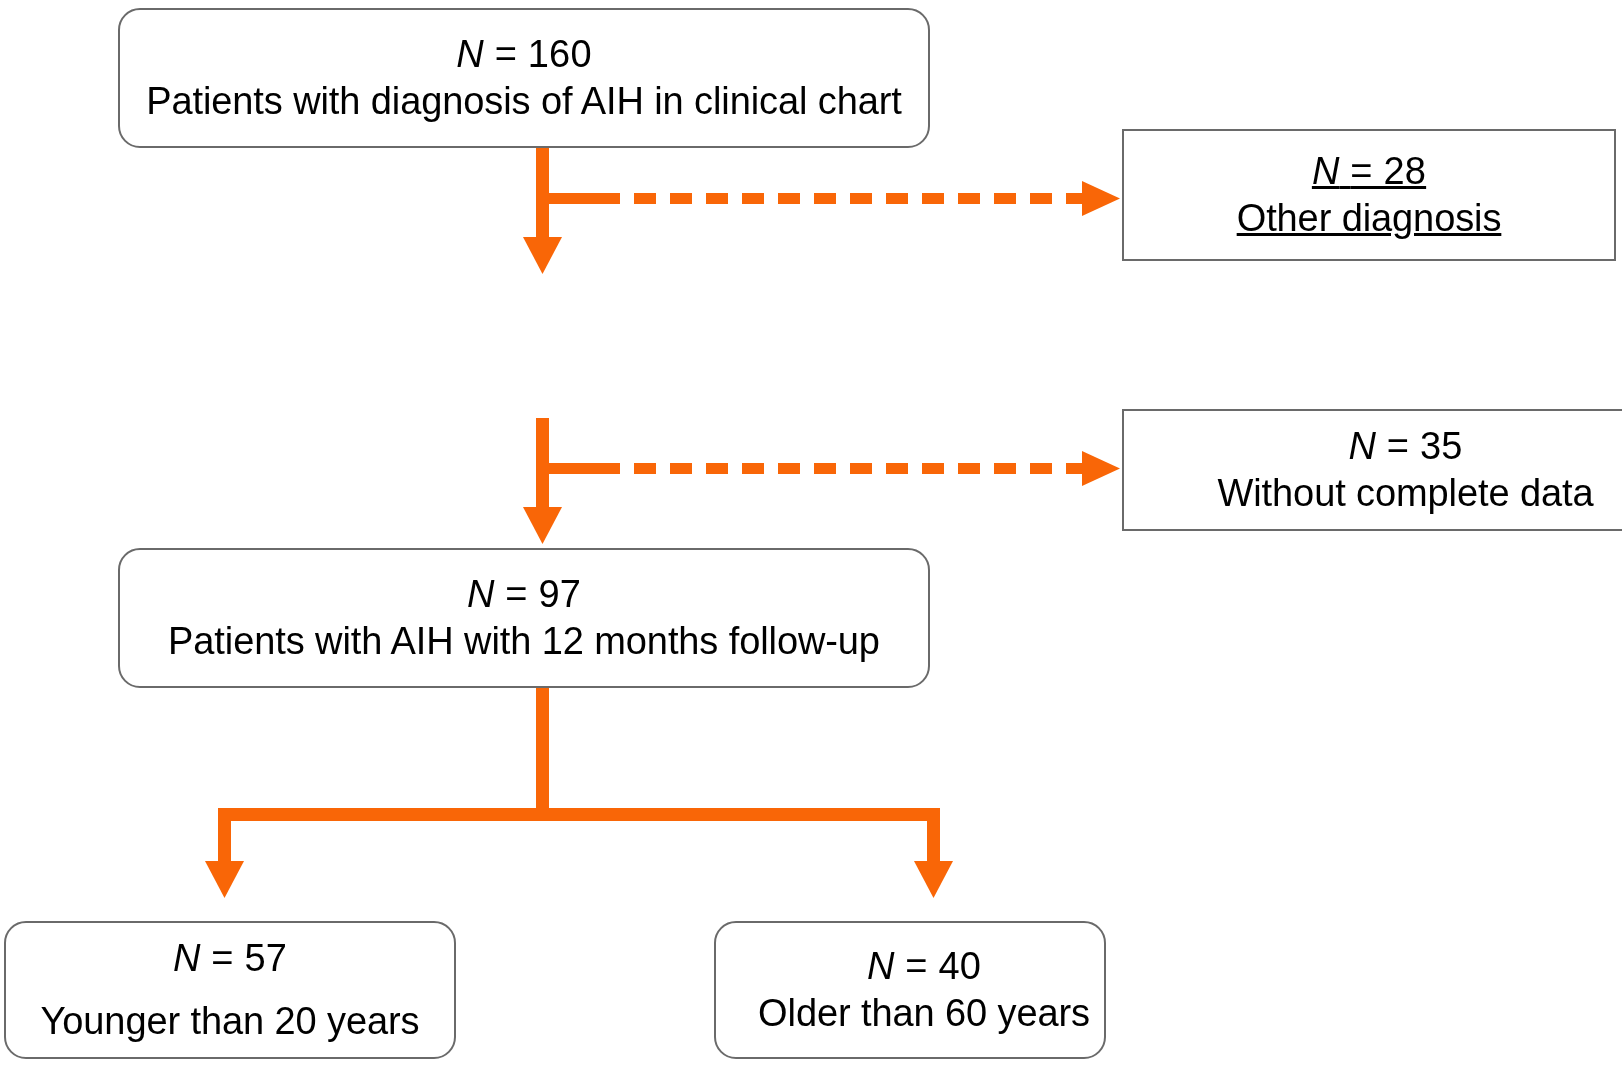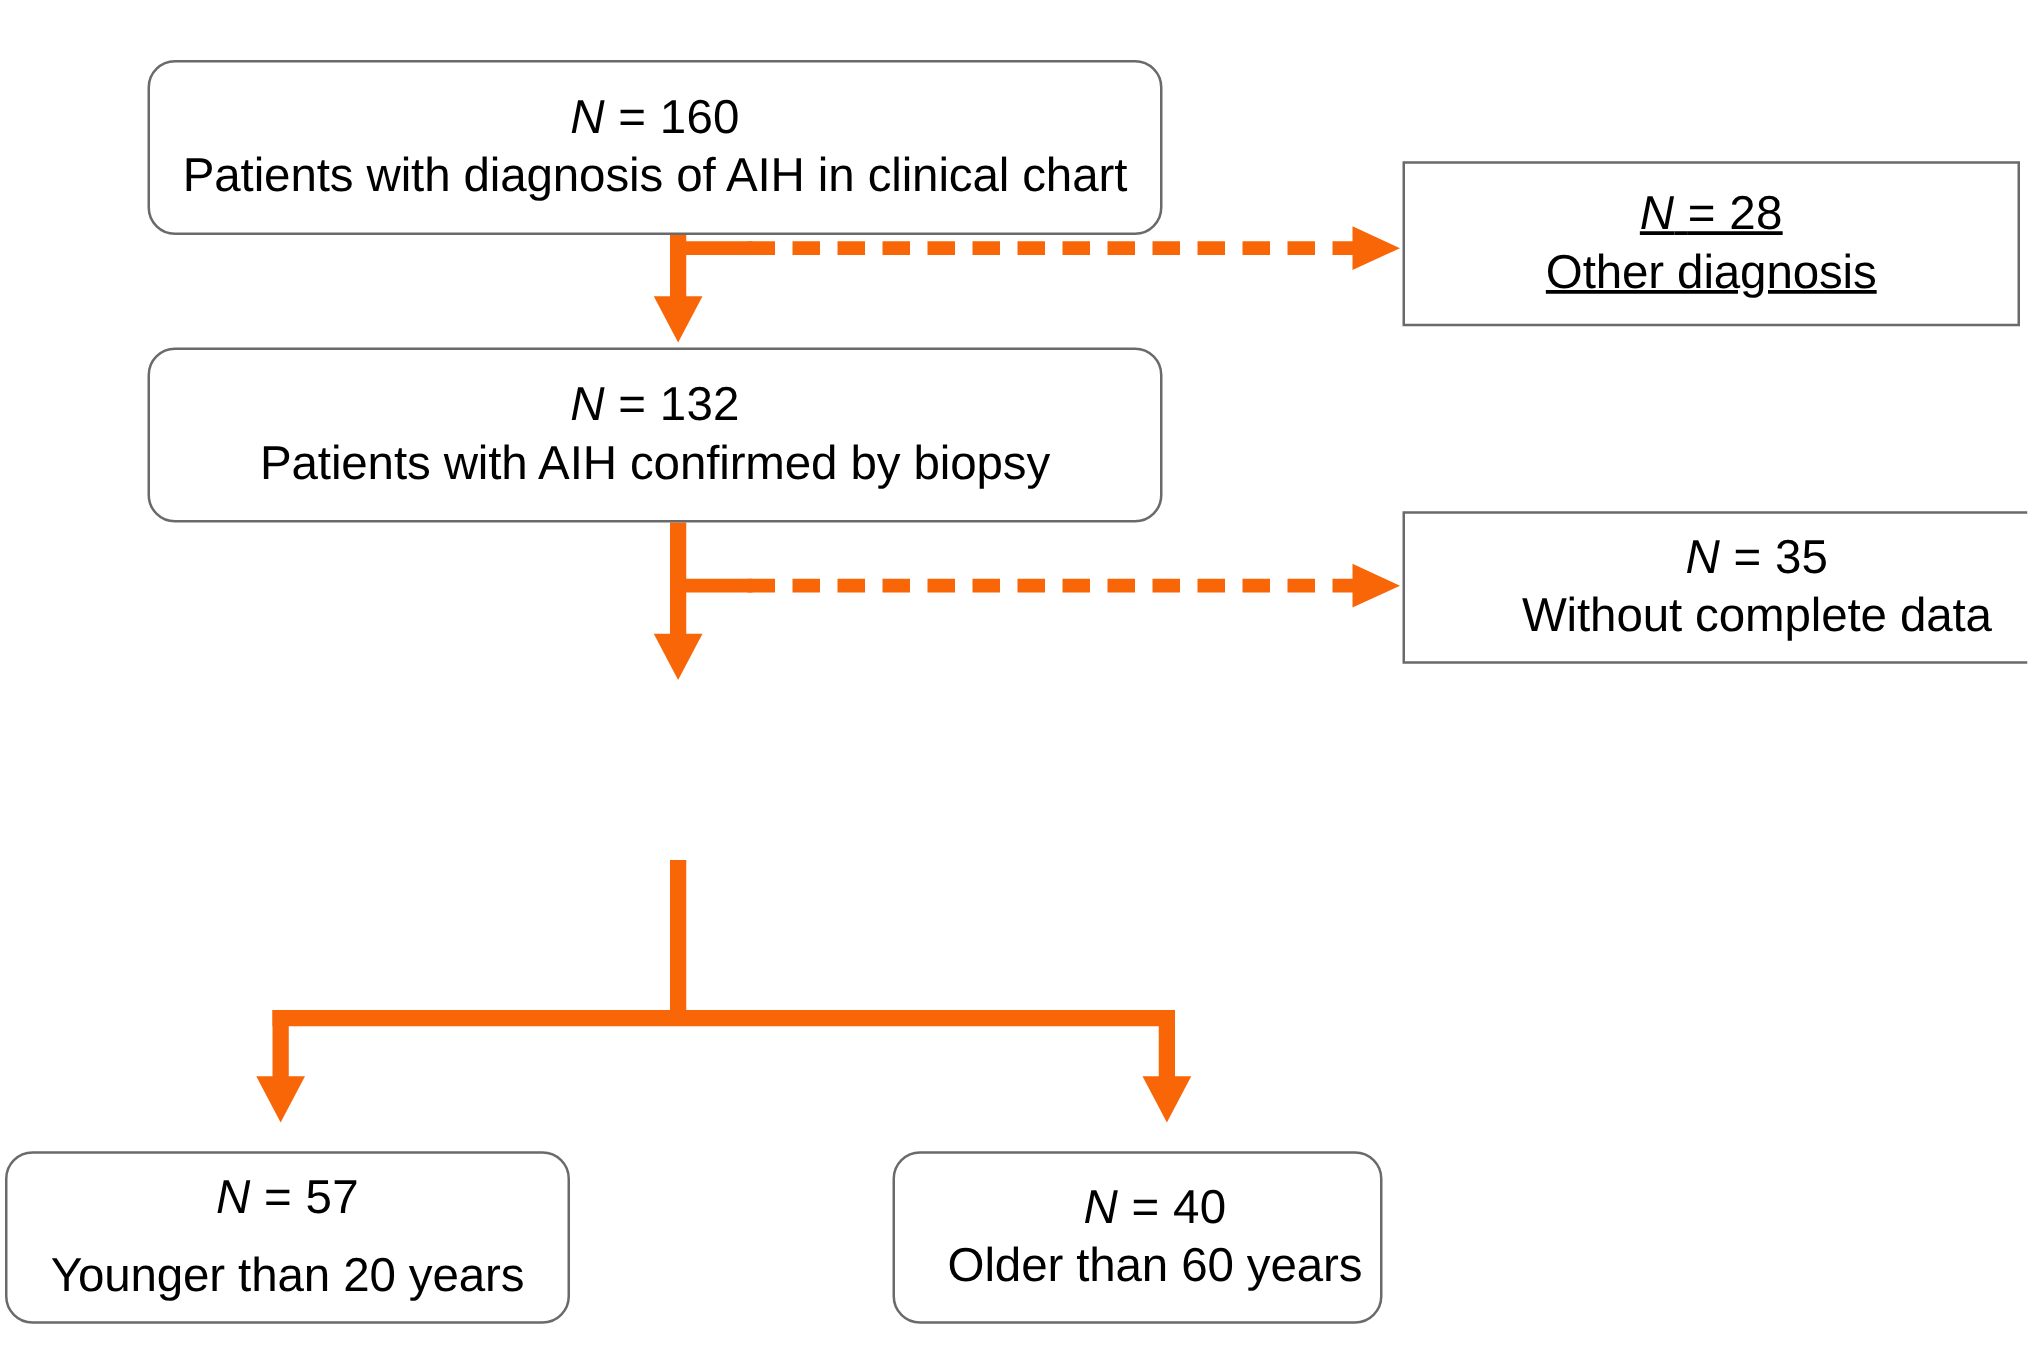--- a/index.html
+++ b/index.html
@@ -101,36 +101,36 @@
       <rect x="927" y="808" width="13" height="62" fill="#F96607"></rect>
     </g>
     <g>
       <path d="M205,861 L244,861 L224.5,898 Z" fill="#F96607"></path>
     </g>
     <g>
       <path d="M914,861 L953,861 L933.5,898 Z" fill="#F96607"></path>
     </g>
   </svg>
 
-  <div class="node-box rounded" style="left:118px; top:8px; width:812px; height:140px;margin-top:40px;">
+  <div class="node-box rounded" style="left:118px; top:8px; width:812px; height:140px;">
     <div class="node-count">
       <span class="nvar">N</span>
       <span>= 160</span>
     </div>
     <div class="node-label">Patients with diagnosis of AIH in clinical chart</div>
   </div>
 
-  <div class="node-box rounded" style="left:118px; top:278px; width:812px; height:140px;">
+
+  <div class="node-box rounded" style="left:118px; top:548px; width:812px; height:140px;">
     <div class="node-count">
       <span class="nvar">N</span>
-      <span>= 132</span>
+      <span>= 97</span>
     </div>
-    <div class="node-label">Patients with AIH confirmed by biopsy</div>
+    <div class="node-label">Patients with AIH with 12 months follow-up</div>
   </div>
-
 
   <div class="node-box rounded" style="left:4px; top:921px; width:452px; height:138px;gap:16px;">
     <div class="node-count">
       <span class="nvar">N</span>
       <span>= 57</span>
     </div>
     <div class="node-label">Younger than 20 years</div>
   </div>
 
   <div class="node-box rounded" style="left:714px; top:921px; width:392px; height:138px;padding-left:28px;">

